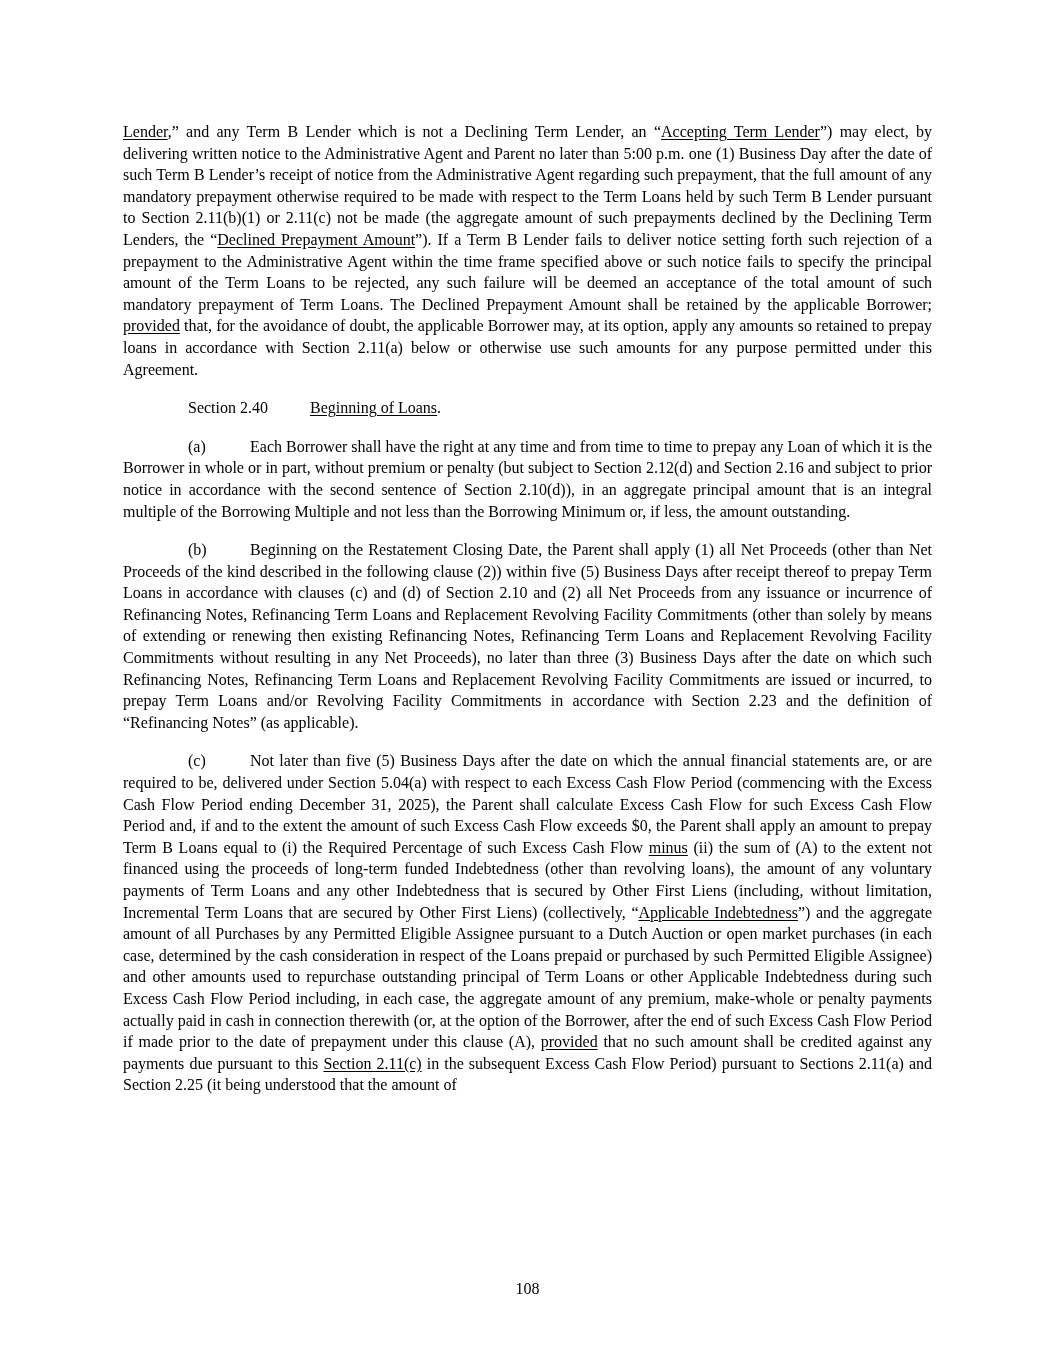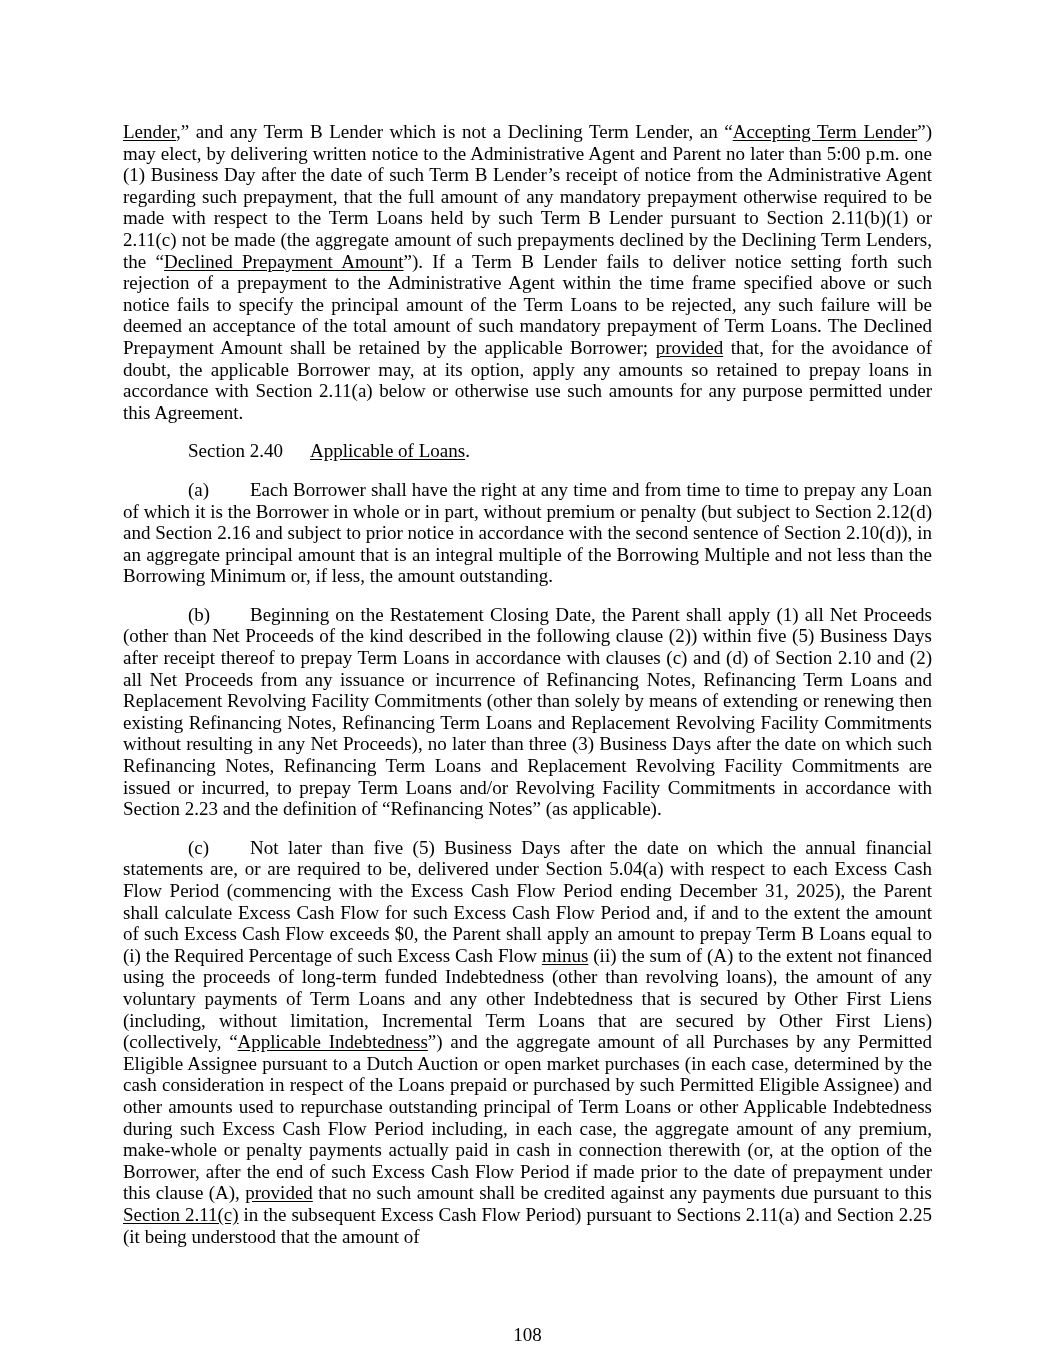--- a/index.html
+++ b/index.html
@@ -6,21 +6,21 @@
     margin: 0;
     padding: 0;
     background: #ffffff;
   }
   .page {
     position: relative;
     width: 1055px;
     height: 1365px;
     background: #ffffff;
     font-family: "Liberation Serif", serif;
-    font-size: 19px;
+    font-size: 16px;
     color: #000000;
     overflow: hidden;
   }
   .doc-body {
     position: absolute;
     left: 123px;
     right: 123px;
     top: 121px;
     text-align: justify;
   }
@@ -41,30 +41,30 @@
     min-width: 122px;
   }
   .u {
     text-decoration: underline;
     text-underline-offset: 2px;
   }
   .page-number {
     position: absolute;
     left: 0;
     right: 0;
-    top: 1324px;
+    top: 1278px;
     text-align: center;
     line-height: 21.6px;
   }
 </style>
 </head>
 <body>
 
 <div class="page">
   <div class="doc-body">
       <p class="para" data-type="continuation"><span class="u">Lender</span><span class="">,” and any Term B Lender which is not a Declining Term Lender, an “</span><span class="u">Accepting Term Lender</span><span class="">”) may elect, by delivering written notice to the Administrative Agent and Parent no later than 5:00 p.m. one (1) Business Day after the date of such Term B Lender’s receipt of notice from the Administrative Agent regarding such prepayment, that the full amount of any mandatory prepayment otherwise required to be made with respect to the Term Loans held by such Term B Lender pursuant to Section 2.11(b)(1) or 2.11(c) not be made (the aggregate amount of such prepayments declined by the Declining Term Lenders, the “</span><span class="u">Declined Prepayment Amount</span><span class="">”). If a Term B Lender fails to deliver notice setting forth such rejection of a prepayment to the Administrative Agent within the time frame specified above or such notice fails to specify the principal amount of the Term Loans to be rejected, any such failure will be deemed an acceptance of the total amount of such mandatory prepayment of Term Loans. The Declined Prepayment Amount shall be retained by the applicable Borrower; </span><span class="u">provided</span><span class=""> that, for the avoidance of doubt, the applicable Borrower may, at its option, apply any amounts so retained to prepay loans in accordance with Section 2.11(a) below or otherwise use such amounts for any purpose permitted under this Agreement.</span></p>
-      <p class="para indent" data-type="heading"><span class="para-label">Section 2.40</span><span class="u">Applicable of Loans</span><span class="">.</span></p>
+      <p class="para indent" data-type="heading"><span class="para-label">Section 2.40</span><span class="u">Beginning of Loans</span><span class="">.</span></p>
       <p class="para indent" data-type="body"><span class="para-label">(a)</span><span class="">Each Borrower shall have the right at any time and from time to time to prepay any Loan of which it is the Borrower in whole or in part, without premium or penalty (but subject to Section 2.12(d) and Section 2.16 and subject to prior notice in accordance with the second sentence of Section 2.10(d)), in an aggregate principal amount that is an integral multiple of the Borrowing Multiple and not less than the Borrowing Minimum or, if less, the amount outstanding.</span></p>
       <p class="para indent" data-type="body"><span class="para-label">(b)</span><span class="">Beginning on the Restatement Closing Date, the Parent shall apply (1) all Net Proceeds (other than Net Proceeds of the kind described in the following clause (2)) within five (5) Business Days after receipt thereof to prepay Term Loans in accordance with clauses (c) and (d) of Section 2.10 and (2) all Net Proceeds from any issuance or incurrence of Refinancing Notes, Refinancing Term Loans and Replacement Revolving Facility Commitments (other than solely by means of extending or renewing then existing Refinancing Notes, Refinancing Term Loans and Replacement Revolving Facility Commitments without resulting in any Net Proceeds), no later than three (3) Business Days after the date on which such Refinancing Notes, Refinancing Term Loans and Replacement Revolving Facility Commitments are issued or incurred, to prepay Term Loans and/or Revolving Facility Commitments in accordance with Section 2.23 and the definition of “Refinancing Notes” (as applicable).</span></p>
       <p class="para indent" data-type="body"><span class="para-label">(c)</span><span class="">Not later than five (5) Business Days after the date on which the annual financial statements are, or are required to be, delivered under Section 5.04(a) with respect to each Excess Cash Flow Period (commencing with the Excess Cash Flow Period ending December 31, 2025), the Parent shall calculate Excess Cash Flow for such Excess Cash Flow Period and, if and to the extent the amount of such Excess Cash Flow exceeds $0, the Parent shall apply an amount to prepay Term B Loans equal to (i) the Required Percentage of such Excess Cash Flow </span><span class="u">minus</span><span class=""> (ii) the sum of (A) to the extent not financed using the proceeds of long-term funded Indebtedness (other than revolving loans), the amount of any voluntary payments of Term Loans and any other Indebtedness that is secured by Other First Liens (including, without limitation, Incremental Term Loans that are secured by Other First Liens) (collectively, “</span><span class="u">Applicable Indebtedness</span><span class="">”) and the aggregate amount of all Purchases by any Permitted Eligible Assignee pursuant to a Dutch Auction or open market purchases (in each case, determined by the cash consideration in respect of the Loans prepaid or purchased by such Permitted Eligible Assignee) and other amounts used to repurchase outstanding principal of Term Loans or other Applicable Indebtedness during such Excess Cash Flow Period including, in each case, the aggregate amount of any premium, make-whole or penalty payments actually paid in cash in connection therewith (or, at the option of the Borrower, after the end of such Excess Cash Flow Period if made prior to the date of prepayment under this clause (A), </span><span class="u">provided</span><span class=""> that no such amount shall be credited against any payments due pursuant to this </span><span class="u">Section 2.11(c)</span><span class=""> in the subsequent Excess Cash Flow Period) pursuant to Sections 2.11(a) and Section 2.25 (it being understood that the amount of</span></p>
     </div>
   <div class="page-number">108</div>
 </div>
 
 </body></html>

